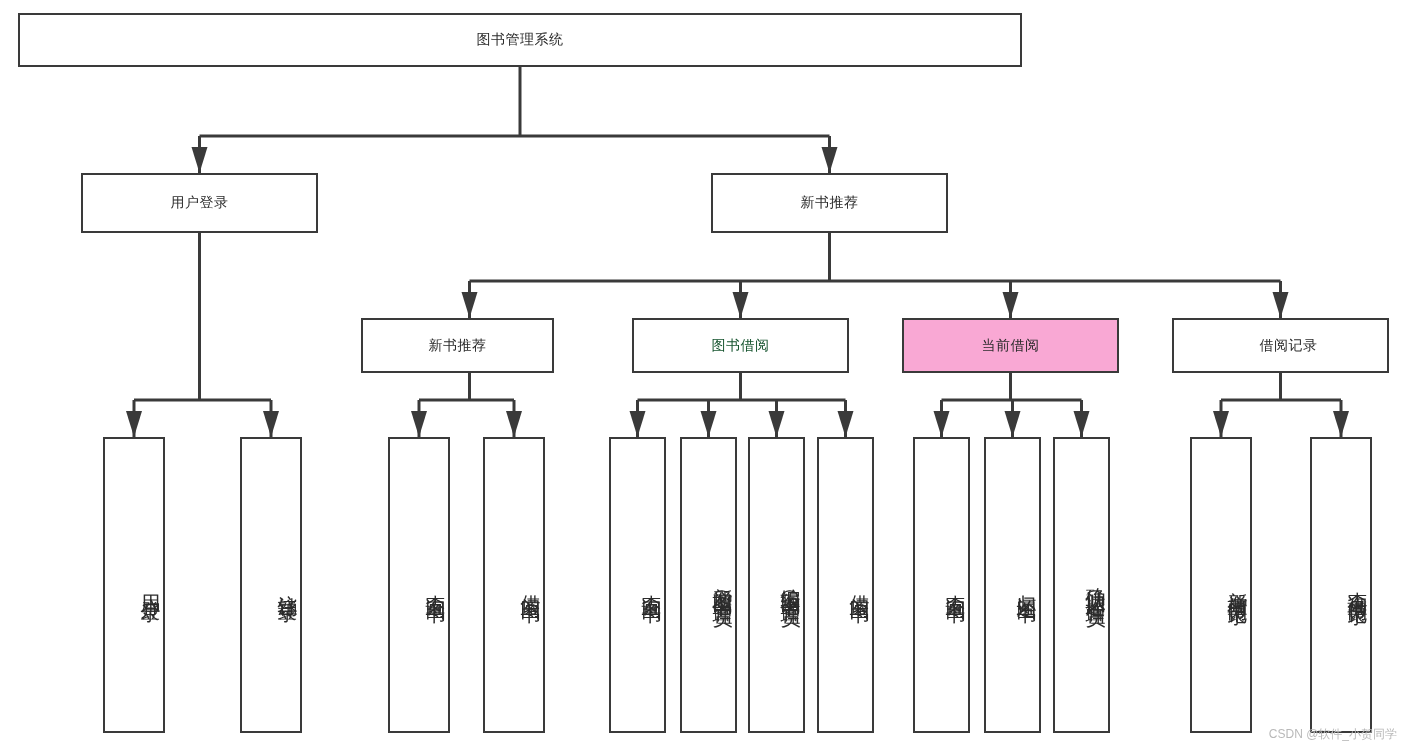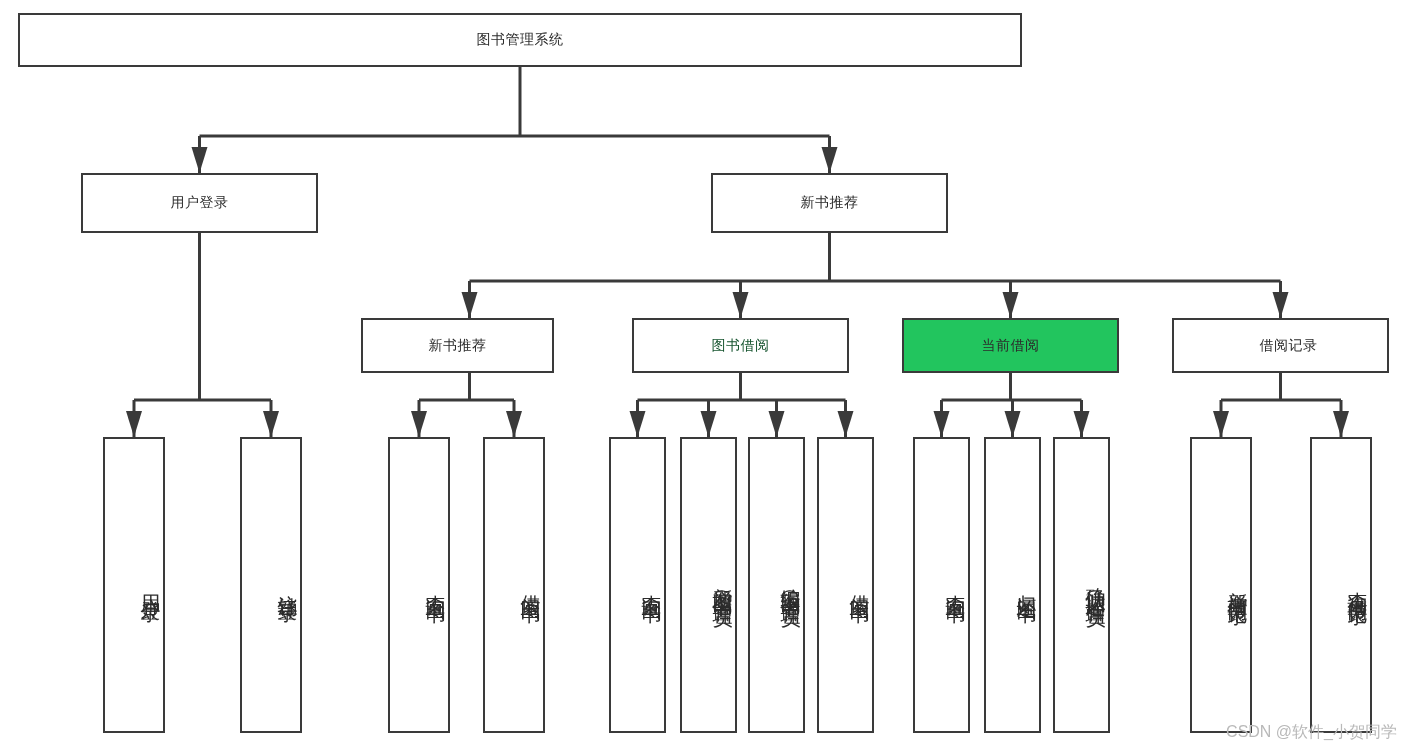--- a/index.html
+++ b/index.html
@@ -57,21 +57,21 @@
     writing-mode: vertical-rl;
     text-orientation: upright;
   }
   .node-label {
     display: block;
   }
   #watermark {
     position: absolute;
     right: 8px;
     bottom: 4px;
-    font-size: 16px;
+    font-size: 12px;
     color: #b9b9b9;
     white-space: nowrap;
     user-select: none;
   }
 </style>
 </head>
 <body>
 
 <div id="diagram-root">
 
@@ -139,21 +139,21 @@
       </div>
       <div class="node horizontal" style="left: 711px; top: 173px; width: 237px; height: 60px; border-color: rgb(58, 58, 58); background: rgb(255, 255, 255); color: rgb(43, 43, 43);">
         <span class="node-label">新书推荐</span>
       </div>
       <div class="node horizontal" style="left: 361px; top: 318px; width: 193px; height: 55px; border-color: rgb(58, 58, 58); background: rgb(255, 255, 255); color: rgb(43, 43, 43);">
         <span class="node-label">新书推荐</span>
       </div>
       <div class="node horizontal" style="left: 632px; top: 318px; width: 217px; height: 55px; border-color: rgb(58, 58, 58); background: rgb(255, 255, 255); color: #14532d;">
         <span class="node-label">图书借阅</span>
       </div>
-      <div class="node horizontal" style="left: 902px; top: 318px; width: 217px; height: 55px; border-color: rgb(58, 58, 58); background: #22c55e; color: rgb(43, 43, 43);">
+      <div class="node horizontal" style="left: 902px; top: 318px; width: 217px; height: 55px; border-color: rgb(58, 58, 58); background: #f9a8d4; color: rgb(43, 43, 43);">
         <span class="node-label">当前借阅</span>
       </div>
       <div class="node horizontal" style="left: 1172px; top: 318px; width: 217px; height: 55px; border-color: rgb(58, 58, 58); background: rgb(255, 255, 255); color: rgb(43, 43, 43); padding-left: 16px;">
         <span class="node-label">借阅记录</span>
       </div>
       <div class="node vertical" style="left: 103px; top: 437px; width: 62px; height: 296px; border-color: rgb(58, 58, 58); background: rgb(255, 255, 255); color: rgb(43, 43, 43);">
         <span class="node-label">用户登录</span>
       </div>
       <div class="node vertical" style="left: 240px; top: 437px; width: 62px; height: 296px; border-color: rgb(58, 58, 58); background: rgb(255, 255, 255); color: rgb(43, 43, 43);">
         <span class="node-label">注销登录</span>

